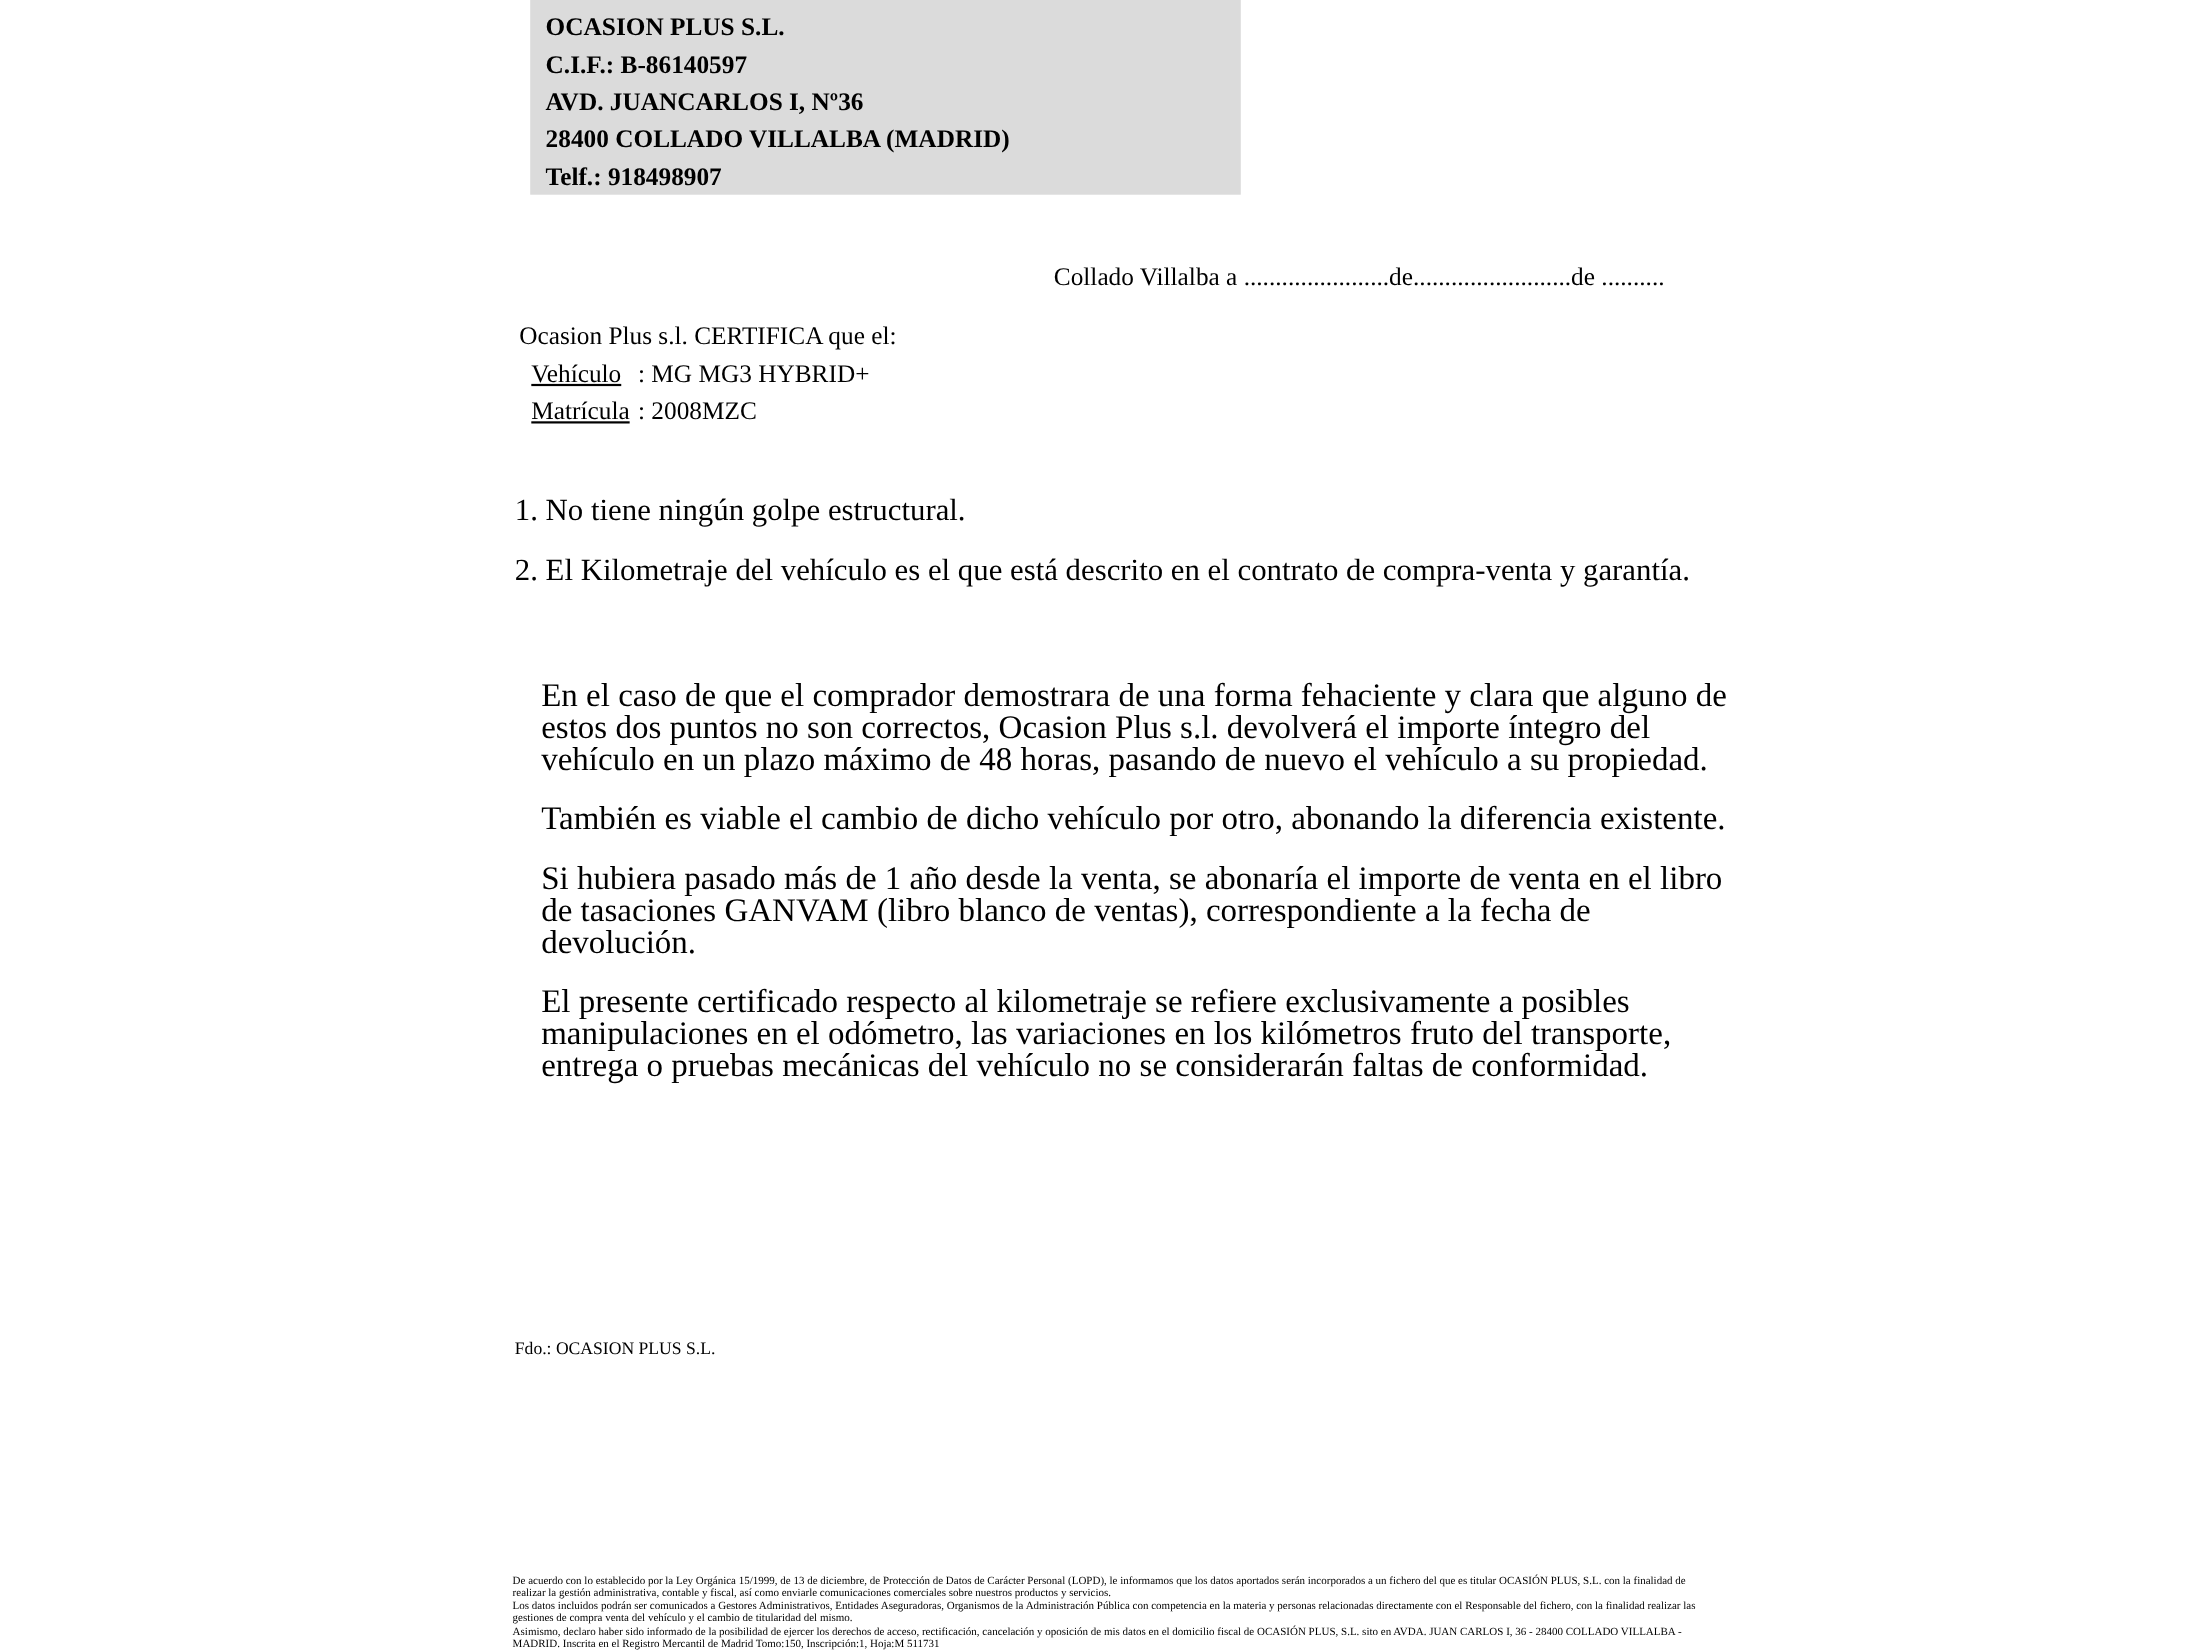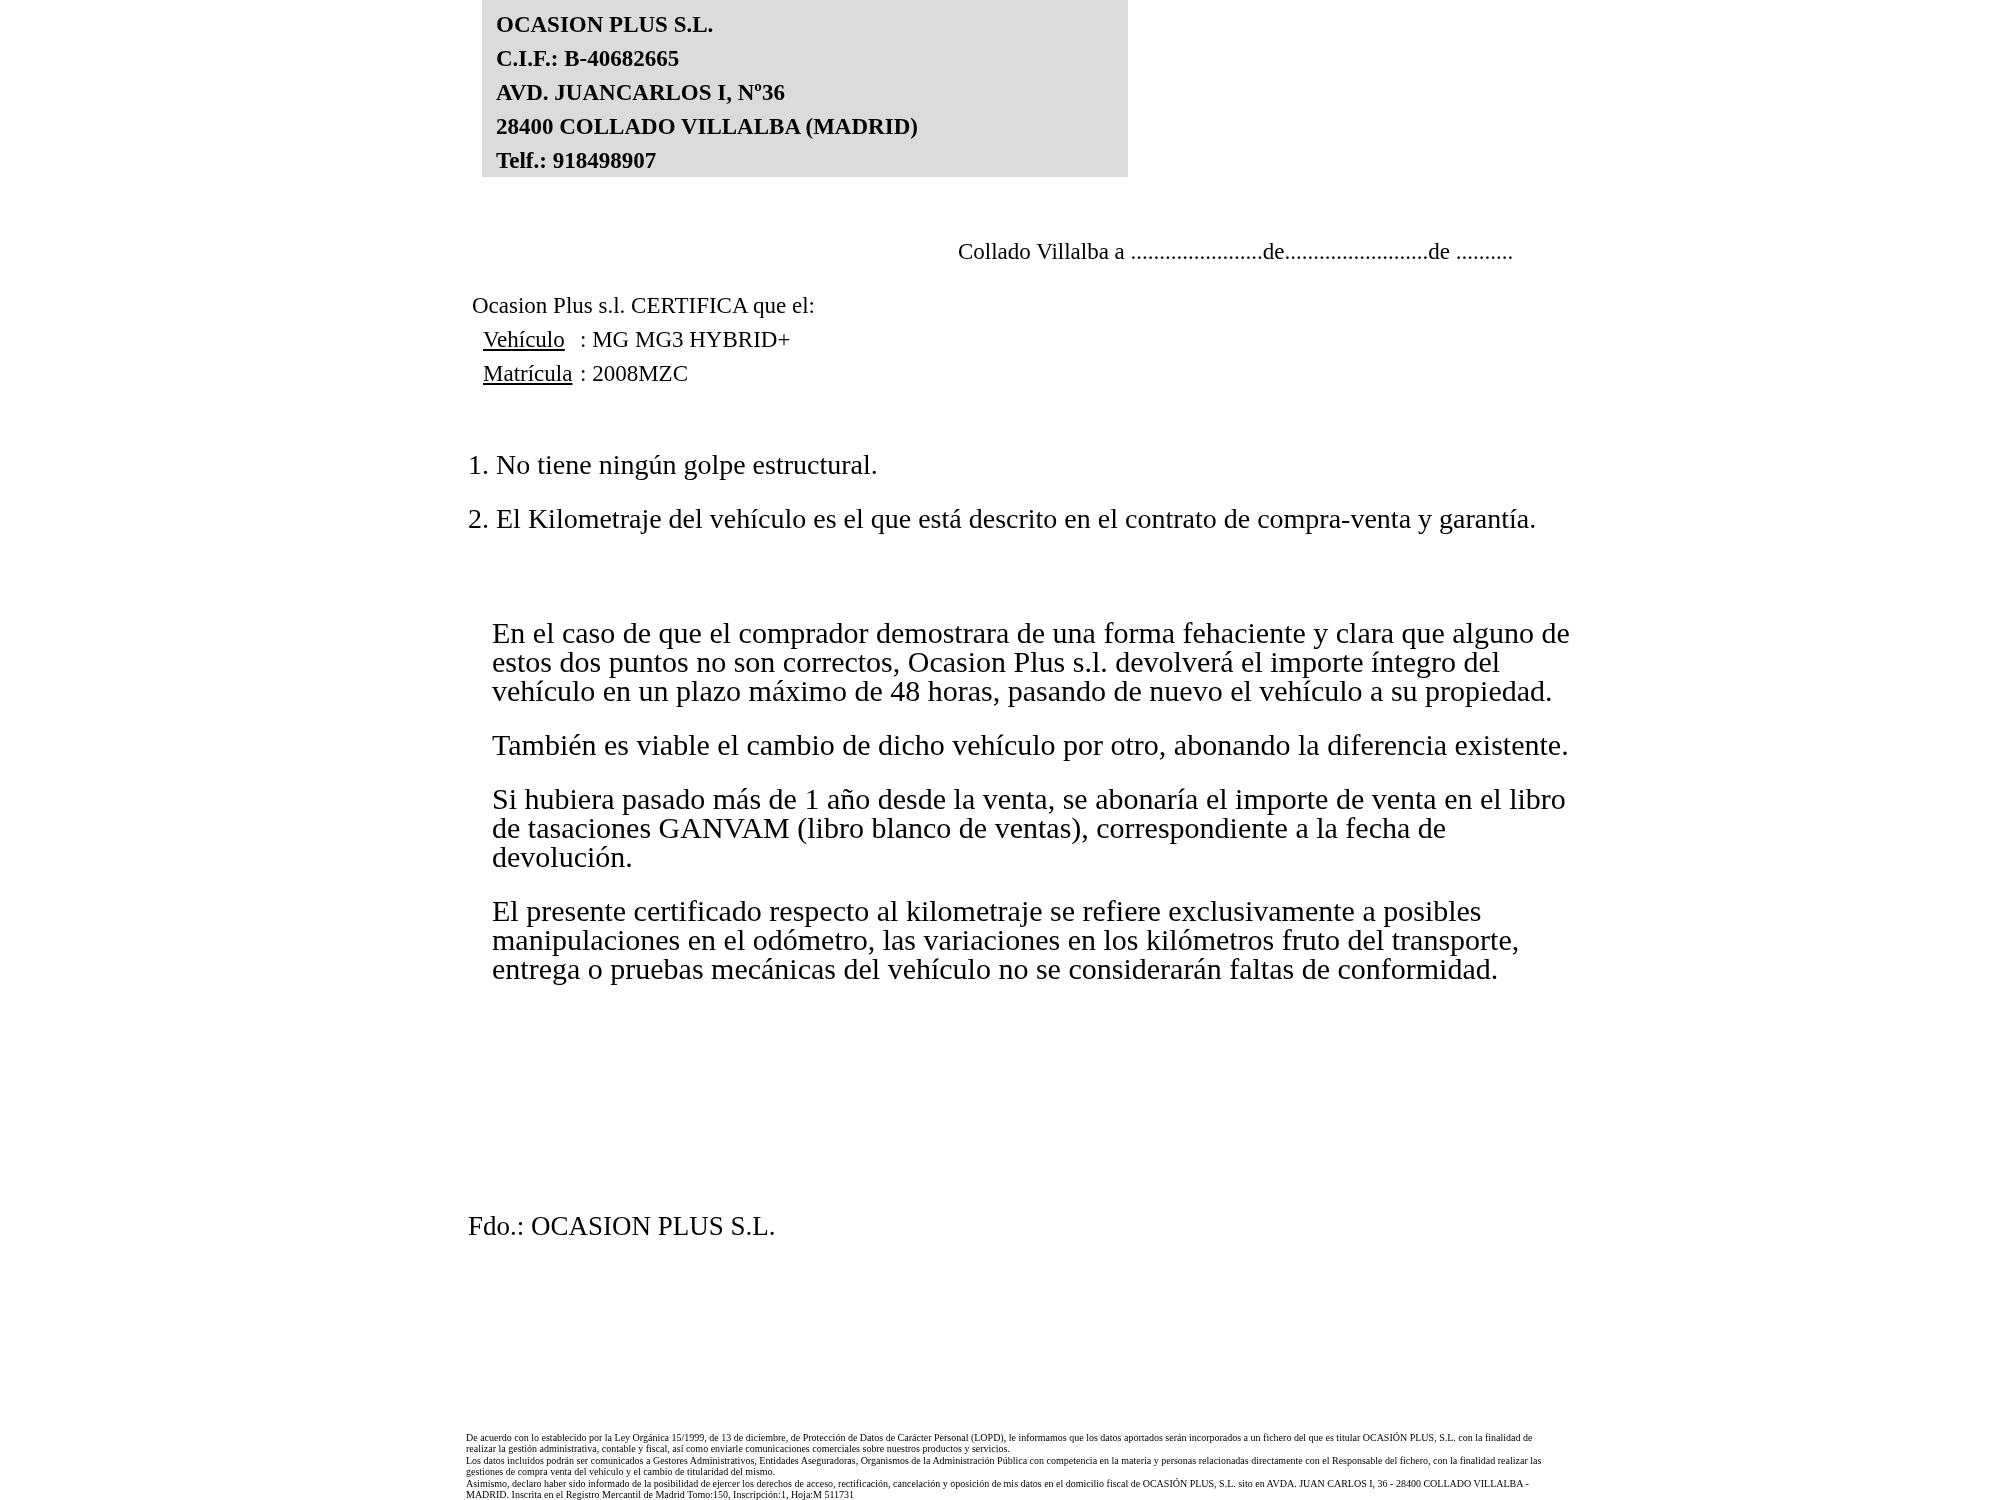--- a/index.html
+++ b/index.html
@@ -71,21 +71,21 @@
     font-size: 30px;
     line-height: 29px;
   }
   .paragraphs p {
     margin: 0 0 25px 0;
   }
   .signature {
     position: absolute;
     left: 468px;
     top: 1212px;
-    font-size: 27px;
+    font-size: 16px;
     line-height: 29px;
   }
   .legal {
     position: absolute;
     left: 466px;
     top: 1432px;
     width: 1088px;
     font-size: 10px;
     line-height: 11.4px;
   }
@@ -93,21 +93,21 @@
     margin: 0;
   }
 </style>
 </head>
 <body>
 
 <div class="page">
 
   <div class="letterhead" style="background: rgb(219, 219, 219);">
     <div>OCASION PLUS S.L.</div>
-    <div>C.I.F.: B-40682665</div>
+    <div>C.I.F.: B-86140597</div>
     <div>AVD. JUANCARLOS I, Nº36</div>
     <div>28400 COLLADO VILLALBA (MADRID)</div>
     <div>Telf.: 918498907</div>
   </div>
 
   <div class="dateline">Collado Villalba a .......................de.........................de ..........</div>
 
   <div class="certify">
     <div>Ocasion Plus s.l. CERTIFICA que el:</div>
     <div class="row">

